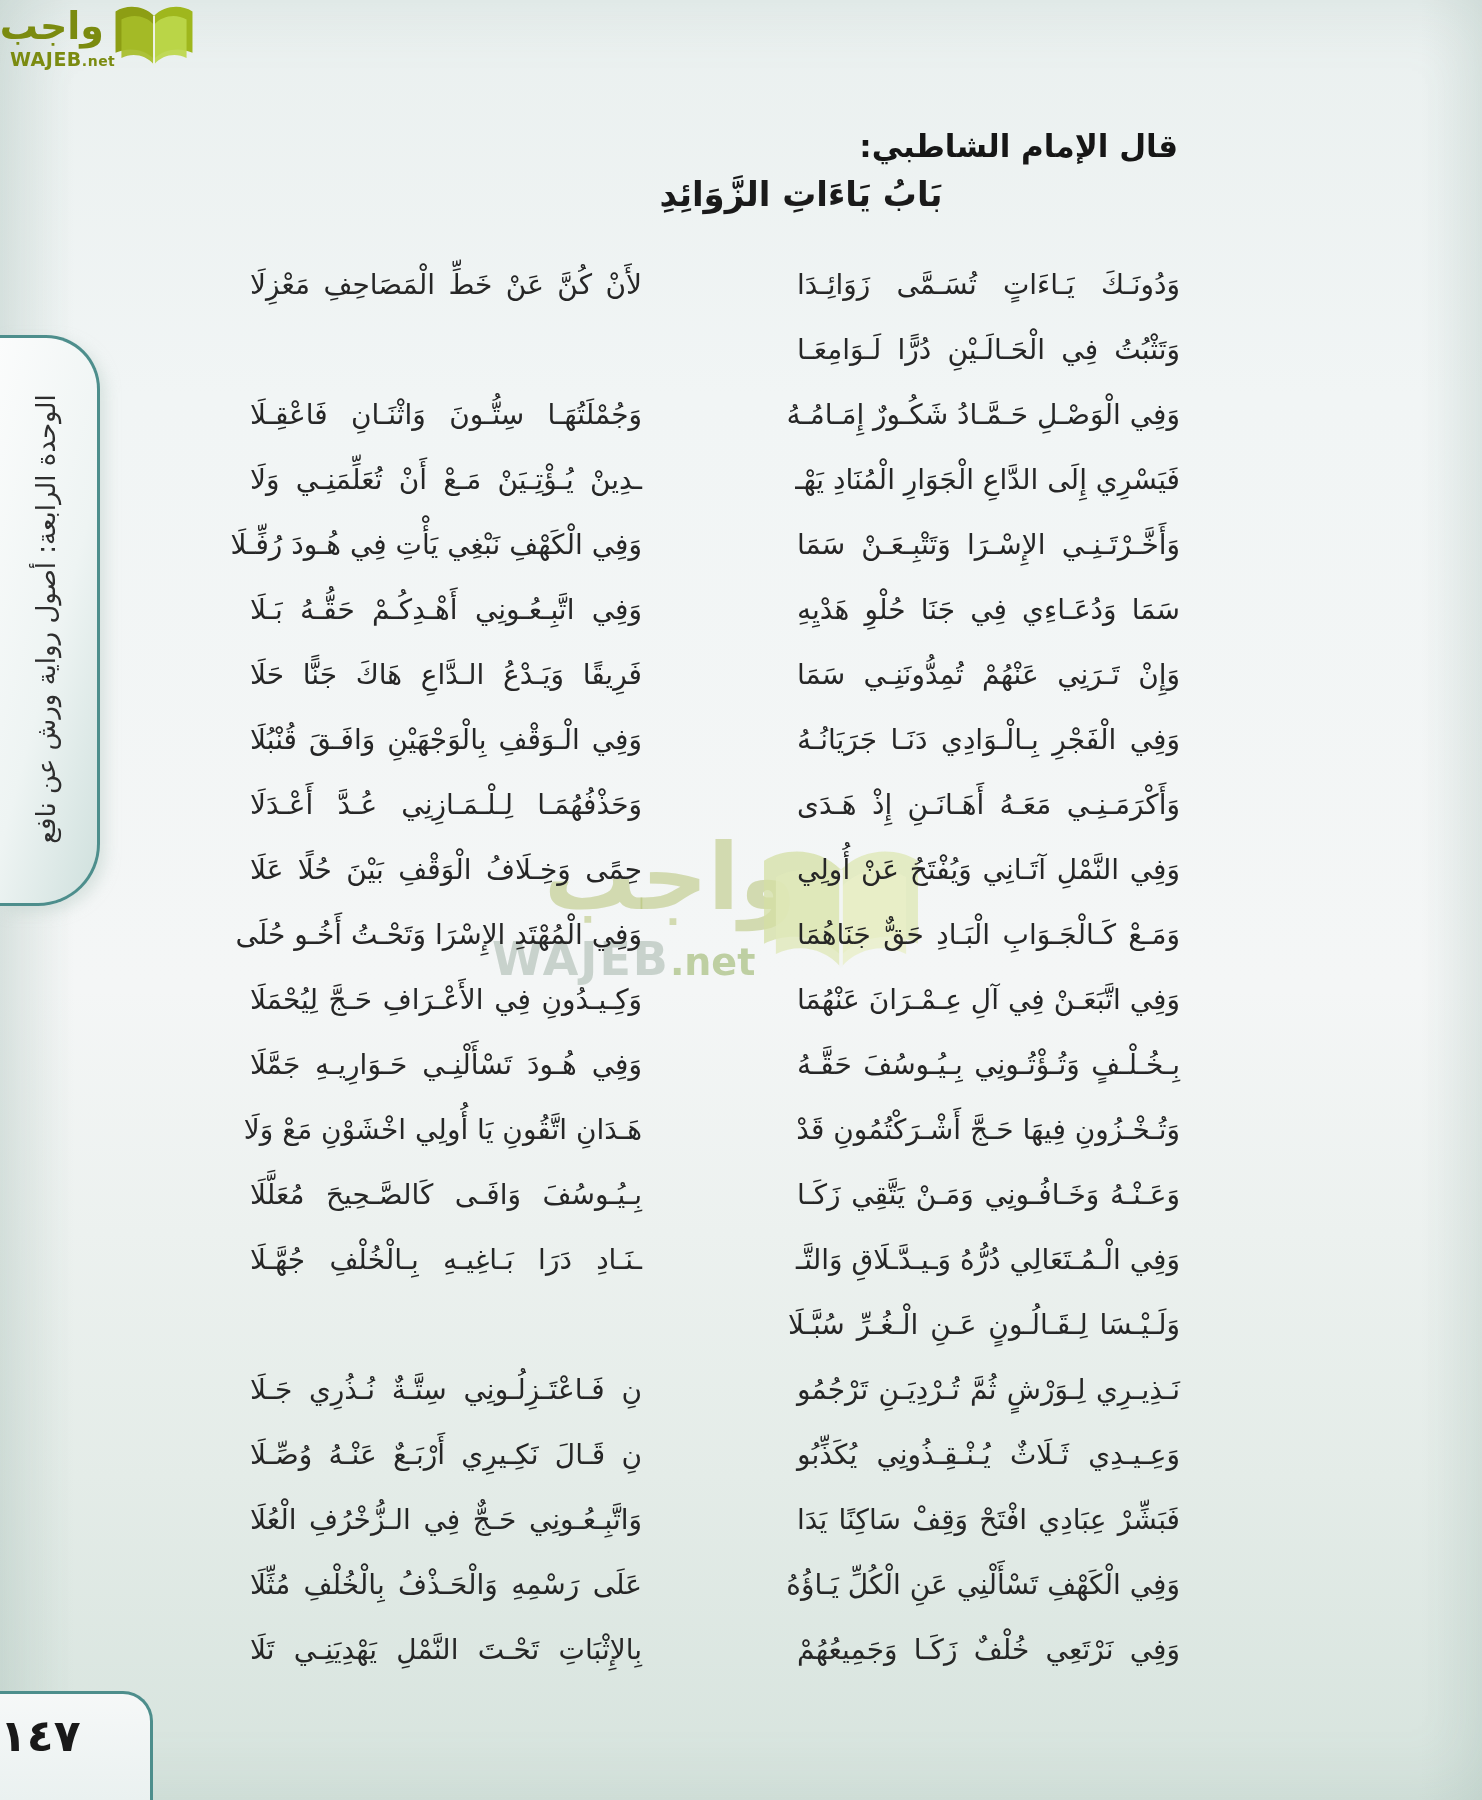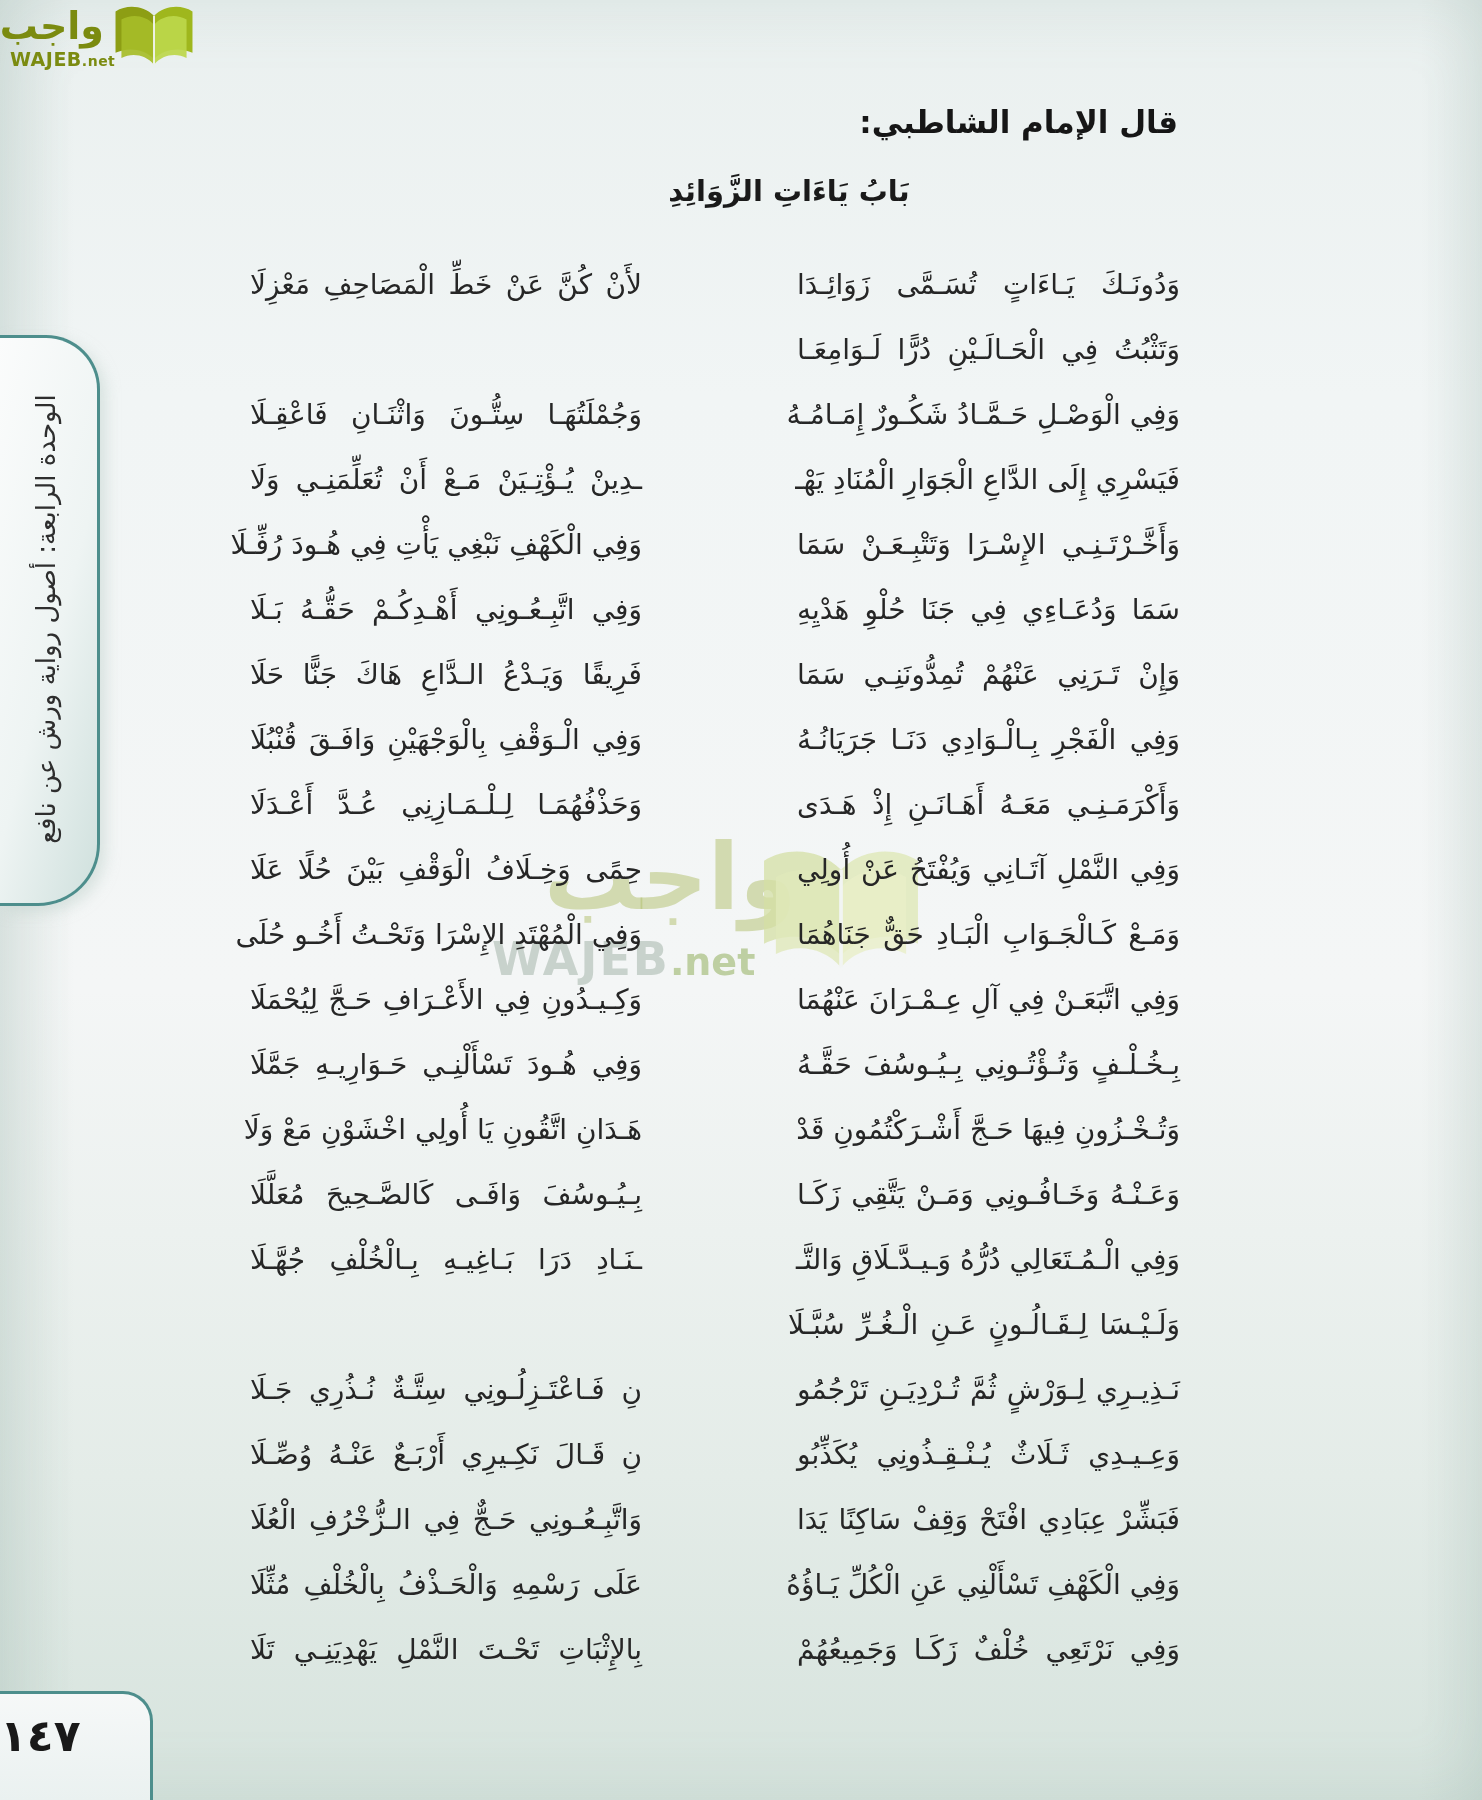--- a/index.html
+++ b/index.html
@@ -16,24 +16,24 @@
   
   .logo{position:absolute;left:10px;top:4px;width:195px;height:78px;}
   .logo .ar{position:absolute;left:0;top:2px;width:94px;text-align:center;
     font-size:38px;font-weight:bold;color:#7b8b10;line-height:1.1;direction:rtl;}
   .logo .en{position:absolute;left:0;top:44px;width:94px;text-align:center;
     font-size:19px;font-weight:bold;color:#7b8b10;letter-spacing:.5px;}
   .logo .en .dom{font-size:14px;}
   .logo svg{position:absolute;left:98px;top:0;}
 
   
-  .attribution{position:absolute;top:104px;right:318px;direction:rtl;
+  .attribution{position:absolute;top:128px;right:318px;direction:rtl;
     font-size:31px;font-weight:bold;color:#161616;}
-  .chapter-title{position:absolute;top:174px;left:484px;width:610px;text-align:center;direction:rtl;
-    font-size:29px;font-weight:bold;color:#1a1a1a;}
+  .chapter-title{position:absolute;top:174px;left:496px;width:610px;text-align:center;direction:rtl;
+    font-size:34px;font-weight:bold;color:#1a1a1a;}
 
   
   .poem{position:absolute;left:250px;top:252px;width:930px;}
   .verse-row{display:flex;flex-direction:row-reverse;justify-content:space-between;height:65px;}
   .hemistich{direction:rtl;font-size:28px;color:#262626;line-height:65px;
     text-align:justify;text-align-last:justify;white-space:nowrap;}
   .hemistich.first{width:383px;}
   .hemistich.second{width:392px;}
 
   

